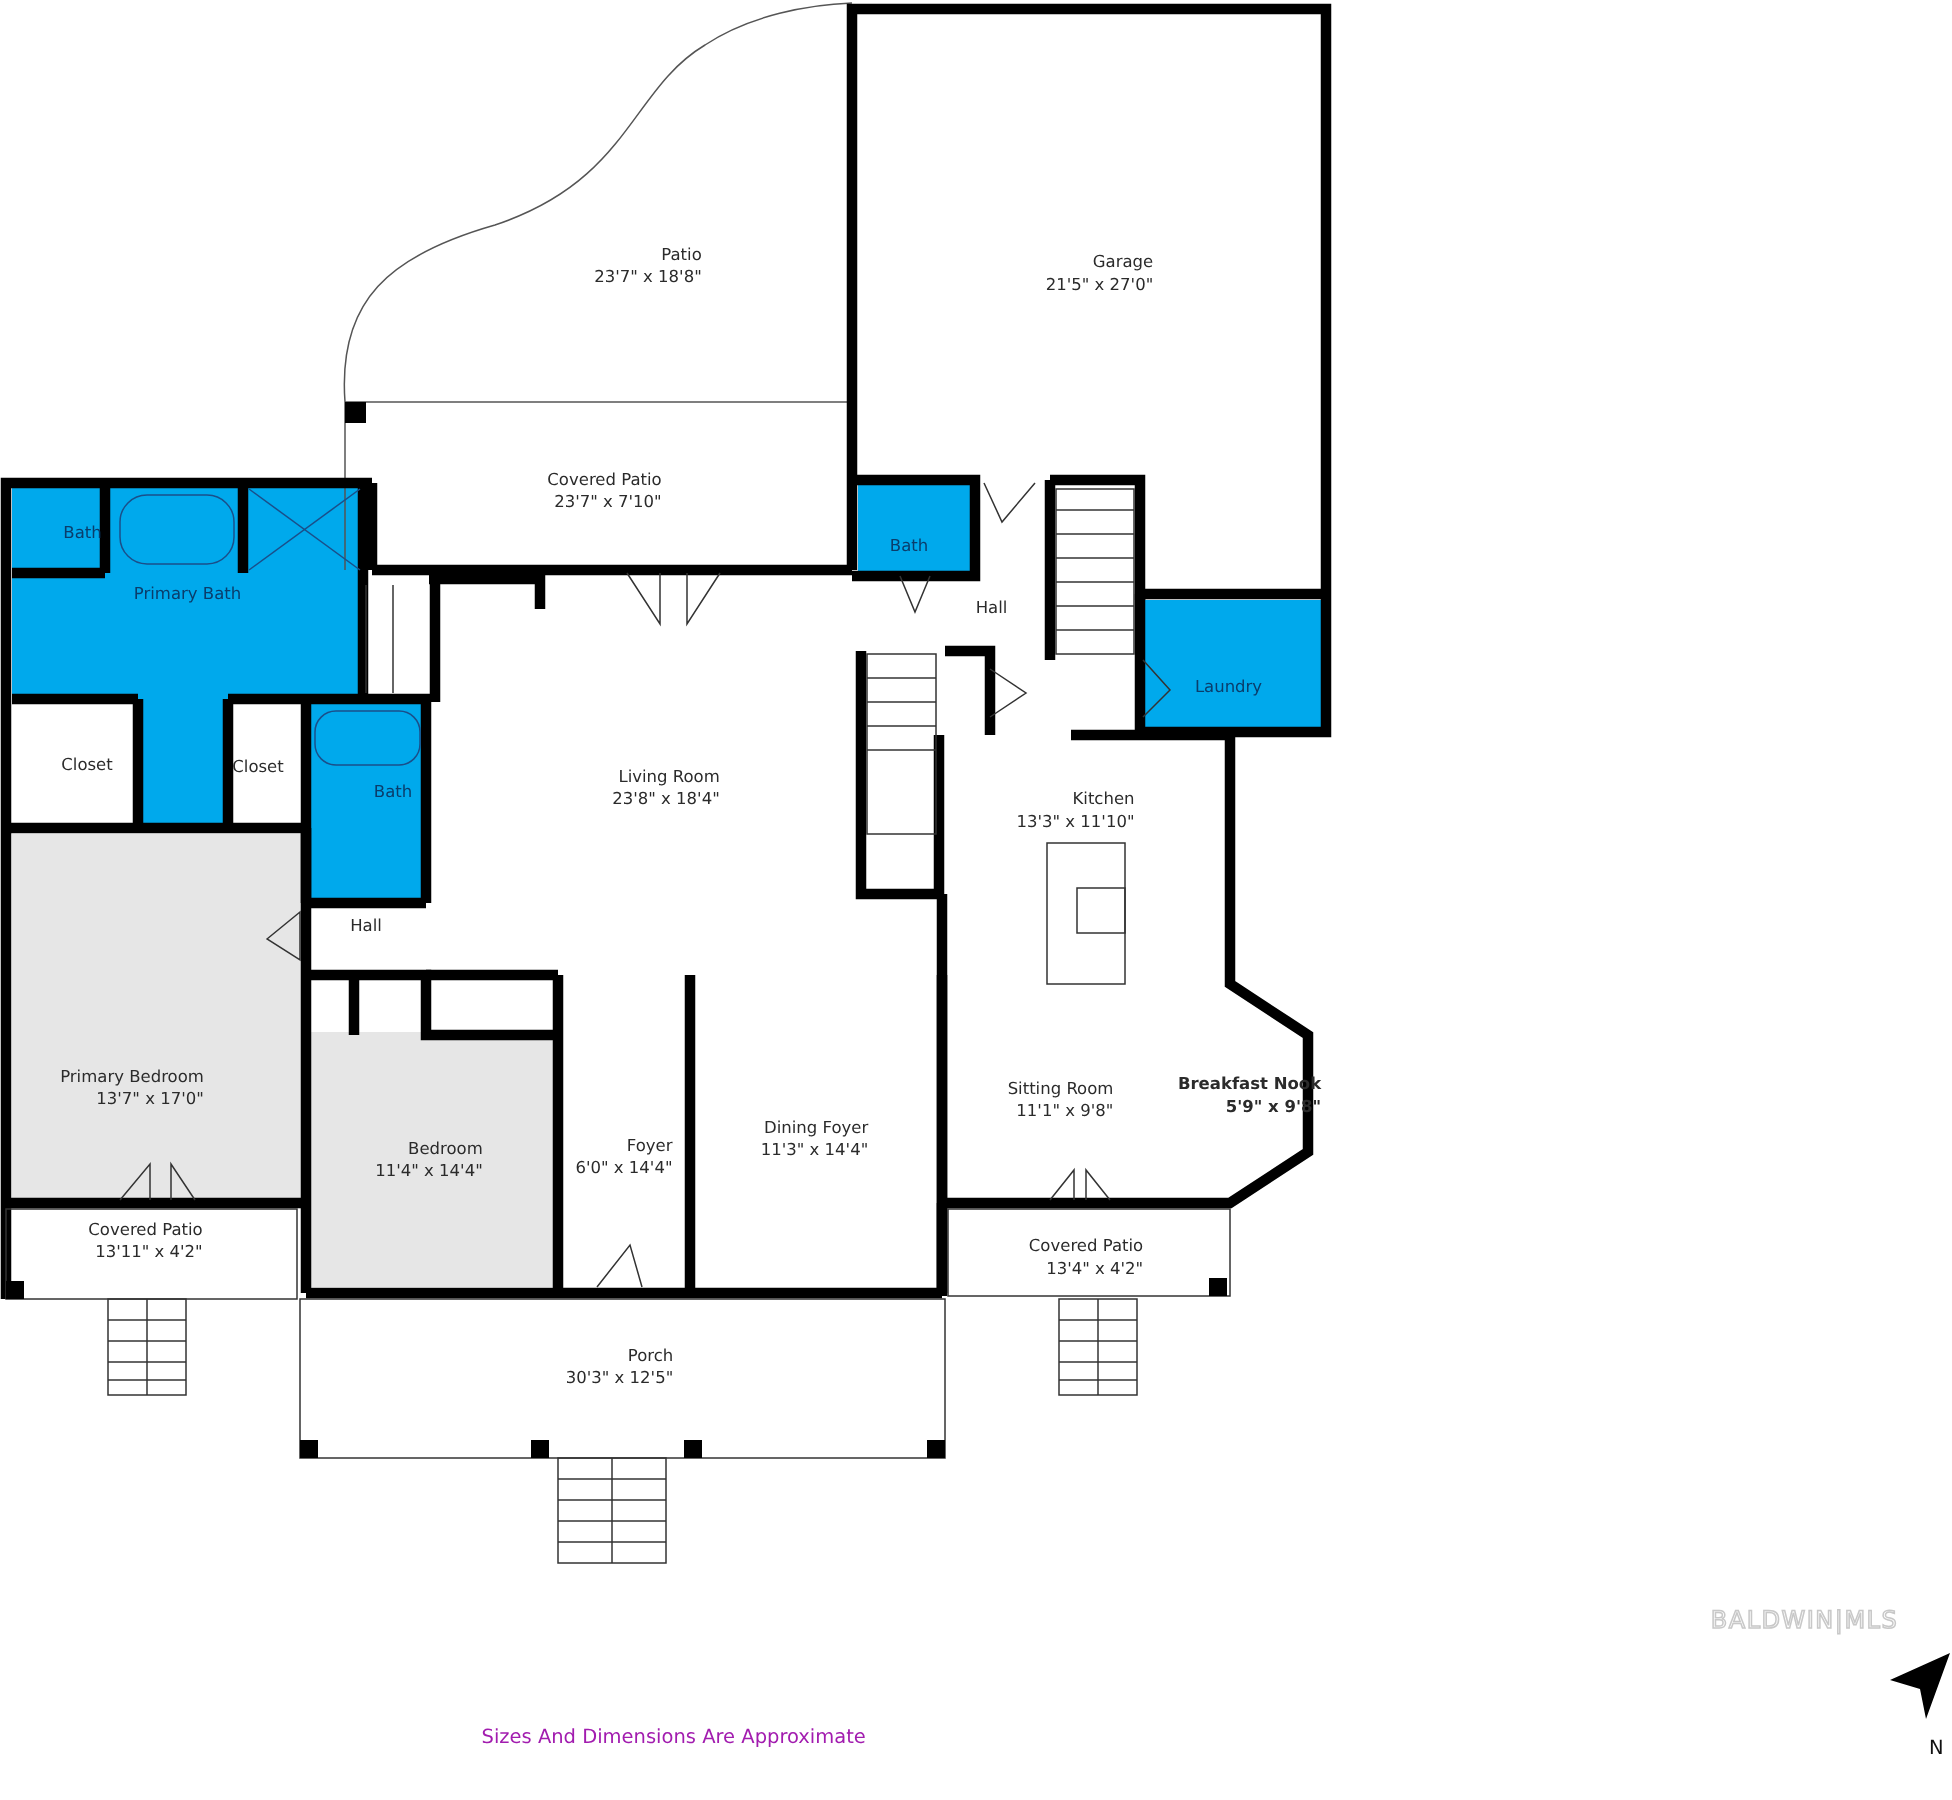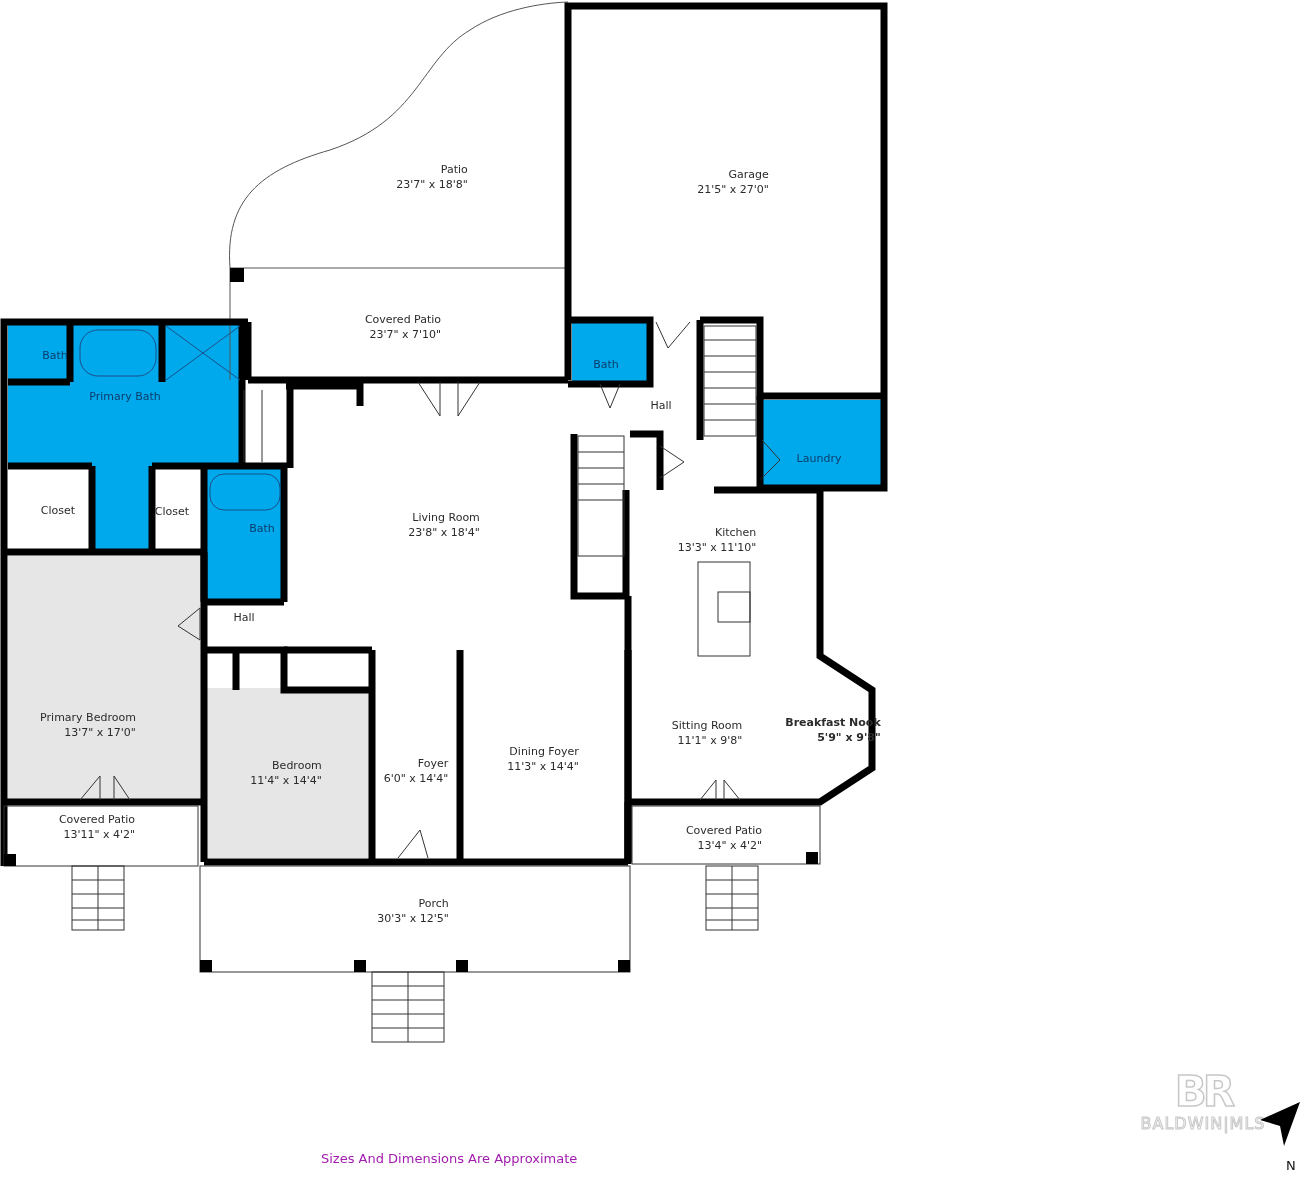--- a/index.html
+++ b/index.html
@@ -239,19 +239,18 @@
     <div>Covered Patio</div>
     <div>13'4" x 4'2"</div>
   </div>
 <div class="lbl" style="left:413px;top:911px;">
     <div>Porch</div>
     <div>30'3" x 12'5"</div>
   </div>
 
 <div class="note">Sizes And Dimensions Are Approximate</div>
 <div class="brand">
-  <div class="mono">BR</div>
   <div class="name">BALDWIN|MLS</div>
 </div>
 <svg class="compass" width="44" height="56" viewBox="0 0 44 56">
   <polygon points="42,2 26,46 22,26 2,20" fill="#000"></polygon>
 </svg>
 <div class="compass-n">N</div>
 
 </body></html>

